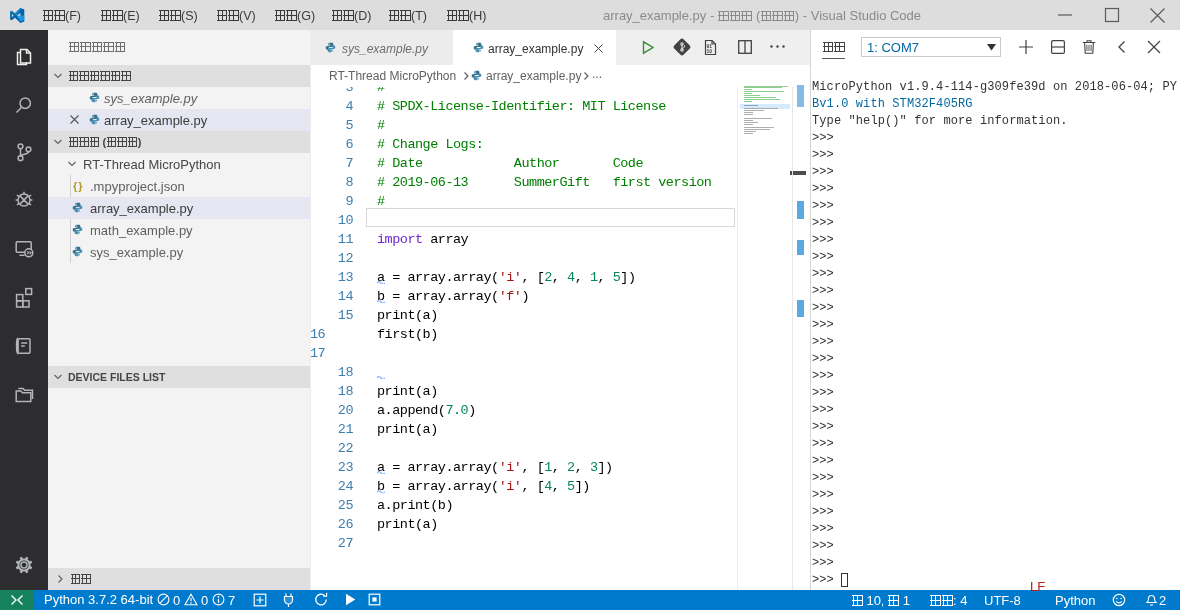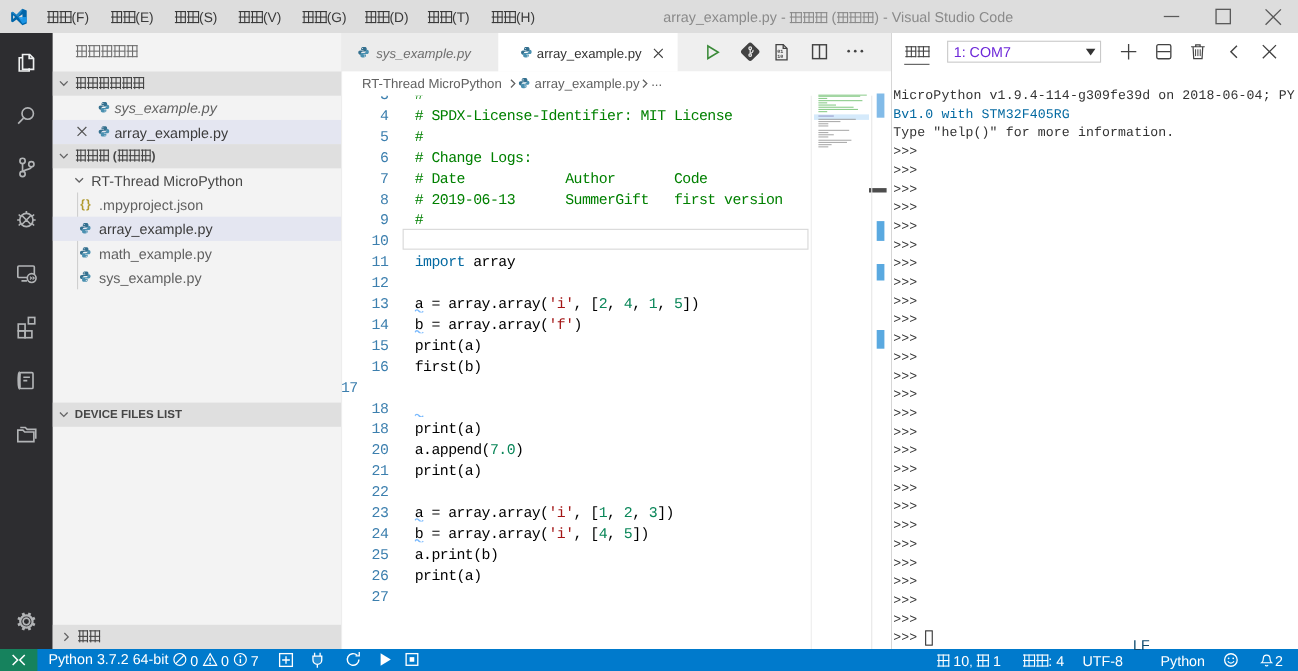--- a/index.html
+++ b/index.html
@@ -265,42 +265,42 @@
     <div class="abs code" style="left:0;top:47.5px;width:43px;height:19px;line-height:19px;color:#3c7fae;text-align:right">6</div>
     <div class="abs code" style="left:0;top:66.5px;width:43px;height:19px;line-height:19px;color:#3c7fae;text-align:right">7</div>
     <div class="abs code" style="left:0;top:85.5px;width:43px;height:19px;line-height:19px;color:#3c7fae;text-align:right">8</div>
     <div class="abs code" style="left:0;top:104.5px;width:43px;height:19px;line-height:19px;color:#3c7fae;text-align:right">9</div>
     <div class="abs code" style="left:0;top:123.5px;width:43px;height:19px;line-height:19px;color:#3c7fae;text-align:right">10</div>
     <div class="abs code" style="left:0;top:142.5px;width:43px;height:19px;line-height:19px;color:#3c7fae;text-align:right">11</div>
     <div class="abs code" style="left:0;top:161.5px;width:43px;height:19px;line-height:19px;color:#3c7fae;text-align:right">12</div>
     <div class="abs code" style="left:0;top:180.5px;width:43px;height:19px;line-height:19px;color:#3c7fae;text-align:right">13</div>
     <div class="abs code" style="left:0;top:199.5px;width:43px;height:19px;line-height:19px;color:#3c7fae;text-align:right">14</div>
     <div class="abs code" style="left:0;top:218.5px;width:43px;height:19px;line-height:19px;color:#3c7fae;text-align:right">15</div>
-    <div class="abs code" style="left:0;top:237.5px;width:43px;height:19px;line-height:19px;color:#3c7fae;text-align:right">16</div>
+    <div class="abs code" style="left:0;top:237.5px;width:43px;height:19px;line-height:19px;color:#3c7fae;">16</div>
     <div class="abs code" style="left:0;top:256.5px;width:43px;height:19px;line-height:19px;color:#3c7fae;text-align:left">17</div>
     <div class="abs code" style="left:0;top:275.5px;width:43px;height:19px;line-height:19px;color:#3c7fae;text-align:right">18</div>
     <div class="abs code" style="left:0;top:294.5px;width:43px;height:19px;line-height:19px;color:#3c7fae;text-align:right">18</div>
     <div class="abs code" style="left:0;top:313.5px;width:43px;height:19px;line-height:19px;color:#3c7fae;text-align:right">20</div>
     <div class="abs code" style="left:0;top:332.5px;width:43px;height:19px;line-height:19px;color:#3c7fae;text-align:right">21</div>
     <div class="abs code" style="left:0;top:351.5px;width:43px;height:19px;line-height:19px;color:#3c7fae;text-align:right">22</div>
     <div class="abs code" style="left:0;top:370.5px;width:43px;height:19px;line-height:19px;color:#3c7fae;text-align:right">23</div>
     <div class="abs code" style="left:0;top:389.5px;width:43px;height:19px;line-height:19px;color:#3c7fae;text-align:right">24</div>
     <div class="abs code" style="left:0;top:408.5px;width:43px;height:19px;line-height:19px;color:#3c7fae;text-align:right">25</div>
     <div class="abs code" style="left:0;top:427.5px;width:43px;height:19px;line-height:19px;color:#3c7fae;text-align:right">26</div>
     <div class="abs code" style="left:0;top:446.5px;width:43px;height:19px;line-height:19px;color:#3c7fae;text-align:right">27</div>
 <div class="abs" style="left:56px;top:121px;width:369px;height:19px;border:1px solid #d8d8d8"></div>
 <div class="abs code" style="left:67px;top:-9.5px;height:19px;line-height:19px;color:#000;white-space:pre"><span style="color:#008000">#</span></div>
     <div class="abs code" style="left:67px;top:9.5px;height:19px;line-height:19px;color:#000;white-space:pre"><span style="color:#008000"># SPDX-License-Identifier: MIT License</span></div>
     <div class="abs code" style="left:67px;top:28.5px;height:19px;line-height:19px;color:#000;white-space:pre"><span style="color:#008000">#</span></div>
     <div class="abs code" style="left:67px;top:47.5px;height:19px;line-height:19px;color:#000;white-space:pre"><span style="color:#008000"># Change Logs:</span></div>
     <div class="abs code" style="left:67px;top:66.5px;height:19px;line-height:19px;color:#000;white-space:pre"><span style="color:#008000"># Date            Author       Code</span></div>
     <div class="abs code" style="left:67px;top:85.5px;height:19px;line-height:19px;color:#000;white-space:pre"><span style="color:#008000"># 2019-06-13      SummerGift   first version</span></div>
     <div class="abs code" style="left:67px;top:104.5px;height:19px;line-height:19px;color:#000;white-space:pre"><span style="color:#008000">#</span></div>
     <div class="abs code" style="left:67px;top:123.5px;height:19px;line-height:19px;color:#000;white-space:pre"></div>
-    <div class="abs code" style="left:67px;top:142.5px;height:19px;line-height:19px;color:#000;white-space:pre"><span style="color:#0369a1">import</span> array</div>
+    <div class="abs code" style="left:67px;top:142.5px;height:19px;line-height:19px;color:#000;white-space:pre"><span style="color:#6d28d9">import</span> array</div>
     <div class="abs code" style="left:67px;top:161.5px;height:19px;line-height:19px;color:#000;white-space:pre"></div>
     <div class="abs code" style="left:67px;top:180.5px;height:19px;line-height:19px;color:#000;white-space:pre">a = array.array(<span style="color:#a31515">'i'</span>, [<span style="color:#098658">2</span>, <span style="color:#098658">4</span>, <span style="color:#098658">1</span>, <span style="color:#098658">5</span>])</div>
     <div class="abs code" style="left:67px;top:199.5px;height:19px;line-height:19px;color:#000;white-space:pre">b = array.array(<span style="color:#a31515">'f'</span>)</div>
     <div class="abs code" style="left:67px;top:218.5px;height:19px;line-height:19px;color:#000;white-space:pre">print(a)</div>
     <div class="abs code" style="left:67px;top:237.5px;height:19px;line-height:19px;color:#000;white-space:pre">first(b)</div>
     <div class="abs code" style="left:67px;top:256.5px;height:19px;line-height:19px;color:#000;white-space:pre"></div>
     <div class="abs code" style="left:67px;top:294.5px;height:19px;line-height:19px;color:#000;white-space:pre">print(a)</div>
     <div class="abs code" style="left:67px;top:313.5px;height:19px;line-height:19px;color:#000;white-space:pre">a.append(<span style="color:#098658">7.0</span>)</div>
     <div class="abs code" style="left:67px;top:332.5px;height:19px;line-height:19px;color:#000;white-space:pre">print(a)</div>
     <div class="abs code" style="left:67px;top:351.5px;height:19px;line-height:19px;color:#000;white-space:pre"></div>
@@ -353,21 +353,21 @@
 <div class="abs" style="left:797px;top:240px;width:7px;height:15px;background:#5aa9e0"></div>
 <div class="abs" style="left:797px;top:300px;width:7px;height:17px;background:#5aa9e0"></div>
 <div class="abs" style="left:790px;top:171px;width:16px;height:3.5px;background:#4d4d4d"></div>
 <div class="abs" style="left:310px;top:30px;width:1px;height:560px;background:#ededed"></div>
 <div class="abs" style="left:737px;top:87px;width:1px;height:503px;background:#ededed"></div>
 <div class="abs" style="left:792px;top:87px;width:1px;height:503px;background:#e7e7e7"></div>
 <div class="abs" style="left:810px;top:30px;width:1px;height:560px;background:#d6d6d6"></div>
 <div class="abs" style="left:811px;top:30px;width:369px;height:560px;background:#fff"></div>
 <div class="abs" style="left:822px;top:40px;font-size:12px;color:#424242;padding-bottom:4px;border-bottom:1px solid #595959"><i class="c"></i><i class="c"></i></div>
 <div class="abs" style="left:861px;top:37px;width:140px;height:20px;background:#fff;border:1px solid #c9c9c9"></div>
-<div class="abs" style="left:867px;top:40px;font-size:13px;color:#6d28d9">1: COM7</div>
+<div class="abs" style="left:867px;top:40px;font-size:13px;color:#0369a1">1: COM7</div>
 <svg class="abs" style="left:987px;top:44px" width="9" height="7" viewBox="0 0 9 7">
     <path fill="#333" d="M0 0h9L4.5 6.5z"></path>
   </svg>
 <svg class="abs" style="left:1018px;top:39px" width="16" height="16" viewBox="0 0 16 16">
     <path stroke="#424242" stroke-width="1.2" d="M8 1v14M1 8h14"></path>
   </svg>
 <svg class="abs" style="left:1050px;top:39px" width="16" height="16" viewBox="0 0 16 16">
     <rect x="1.6" y="1.6" width="12.8" height="12.8" rx="1.5" fill="none" stroke="#424242" stroke-width="1.2"></rect>
     <path stroke="#424242" stroke-width="1.2" d="M2 8h12"></path>
   </svg>
@@ -459,21 +459,21 @@
 <svg class="abs" style="left:345px;top:593px" width="11" height="13" viewBox="0 0 11 13">
     <path fill="#fff" d="M1 .8v11.4l9.3-5.7z"></path>
   </svg>
 <svg class="abs" style="left:368px;top:593px" width="13" height="13" viewBox="0 0 13 13">
     <rect x="1.2" y="1.2" width="10.6" height="10.6" fill="none" stroke="#fff" stroke-width="1.2"></rect>
     <rect x="4.4" y="4.4" width="4.2" height="4.2" fill="#fff"></rect>
   </svg>
 <div class="abs" style="left:851px;top:593px;font-size:13px;color:#fff"><i class="cw"></i> 10<span style="font-size:11px">, </span><i class="cw"></i> 1</div>
 <div class="abs" style="left:929px;top:593px;font-size:13px;color:#fff"><i class="cw"></i><i class="cw"></i>: 4</div>
 <div class="abs" style="left:984px;top:593px;font-size:13px;color:#fff">UTF-8</div>
-<div class="abs" style="left:1030px;top:579px;font-size:13px;color:#0c4a6e">LF</div>
+<div class="abs" style="left:1030px;top:579px;font-size:13px;color:#b91c1c">LF</div>
 <div class="abs" style="left:1055px;top:593px;font-size:13px;color:#fff">Python</div>
 <svg class="abs" style="left:1112px;top:593px" width="14" height="14" viewBox="0 0 14 14">
     <circle cx="7" cy="7" r="5.7" fill="none" stroke="#fff" stroke-width="1.2"></circle>
     <circle cx="4.9" cy="5.5" r=".8" fill="#fff"></circle>
     <circle cx="9.1" cy="5.5" r=".8" fill="#fff"></circle>
     <path d="M4.2 8.2a3.2 3.2 0 0 0 5.6 0" fill="none" stroke="#fff" stroke-width="1.1"></path>
   </svg>
 <svg class="abs" style="left:1145px;top:592px" width="13" height="15" viewBox="0 0 13 15">
     <g fill="none" stroke="#fff" stroke-width="1.1">
       <path d="M2 10.5c1.2-1 1.5-2.5 1.5-4a3 3 0 0 1 6 0c0 1.5.3 3 1.5 4z"></path>

